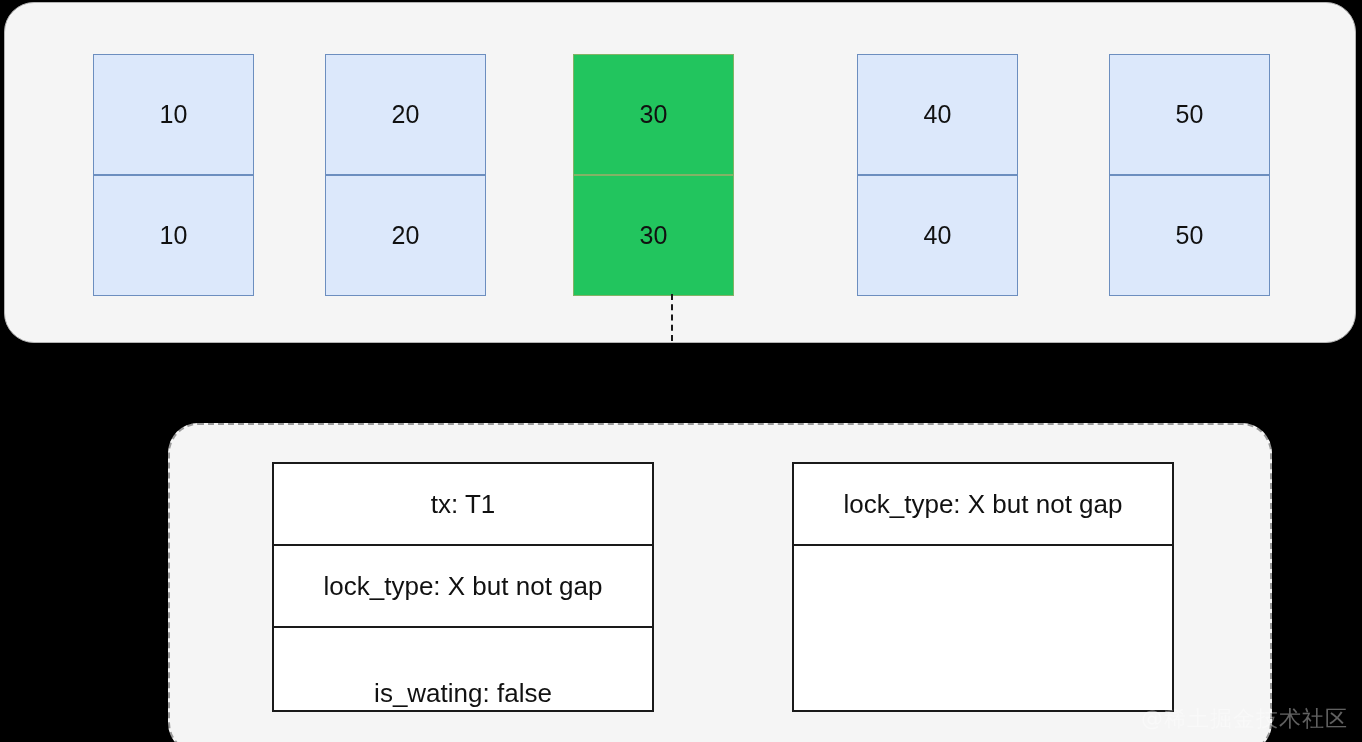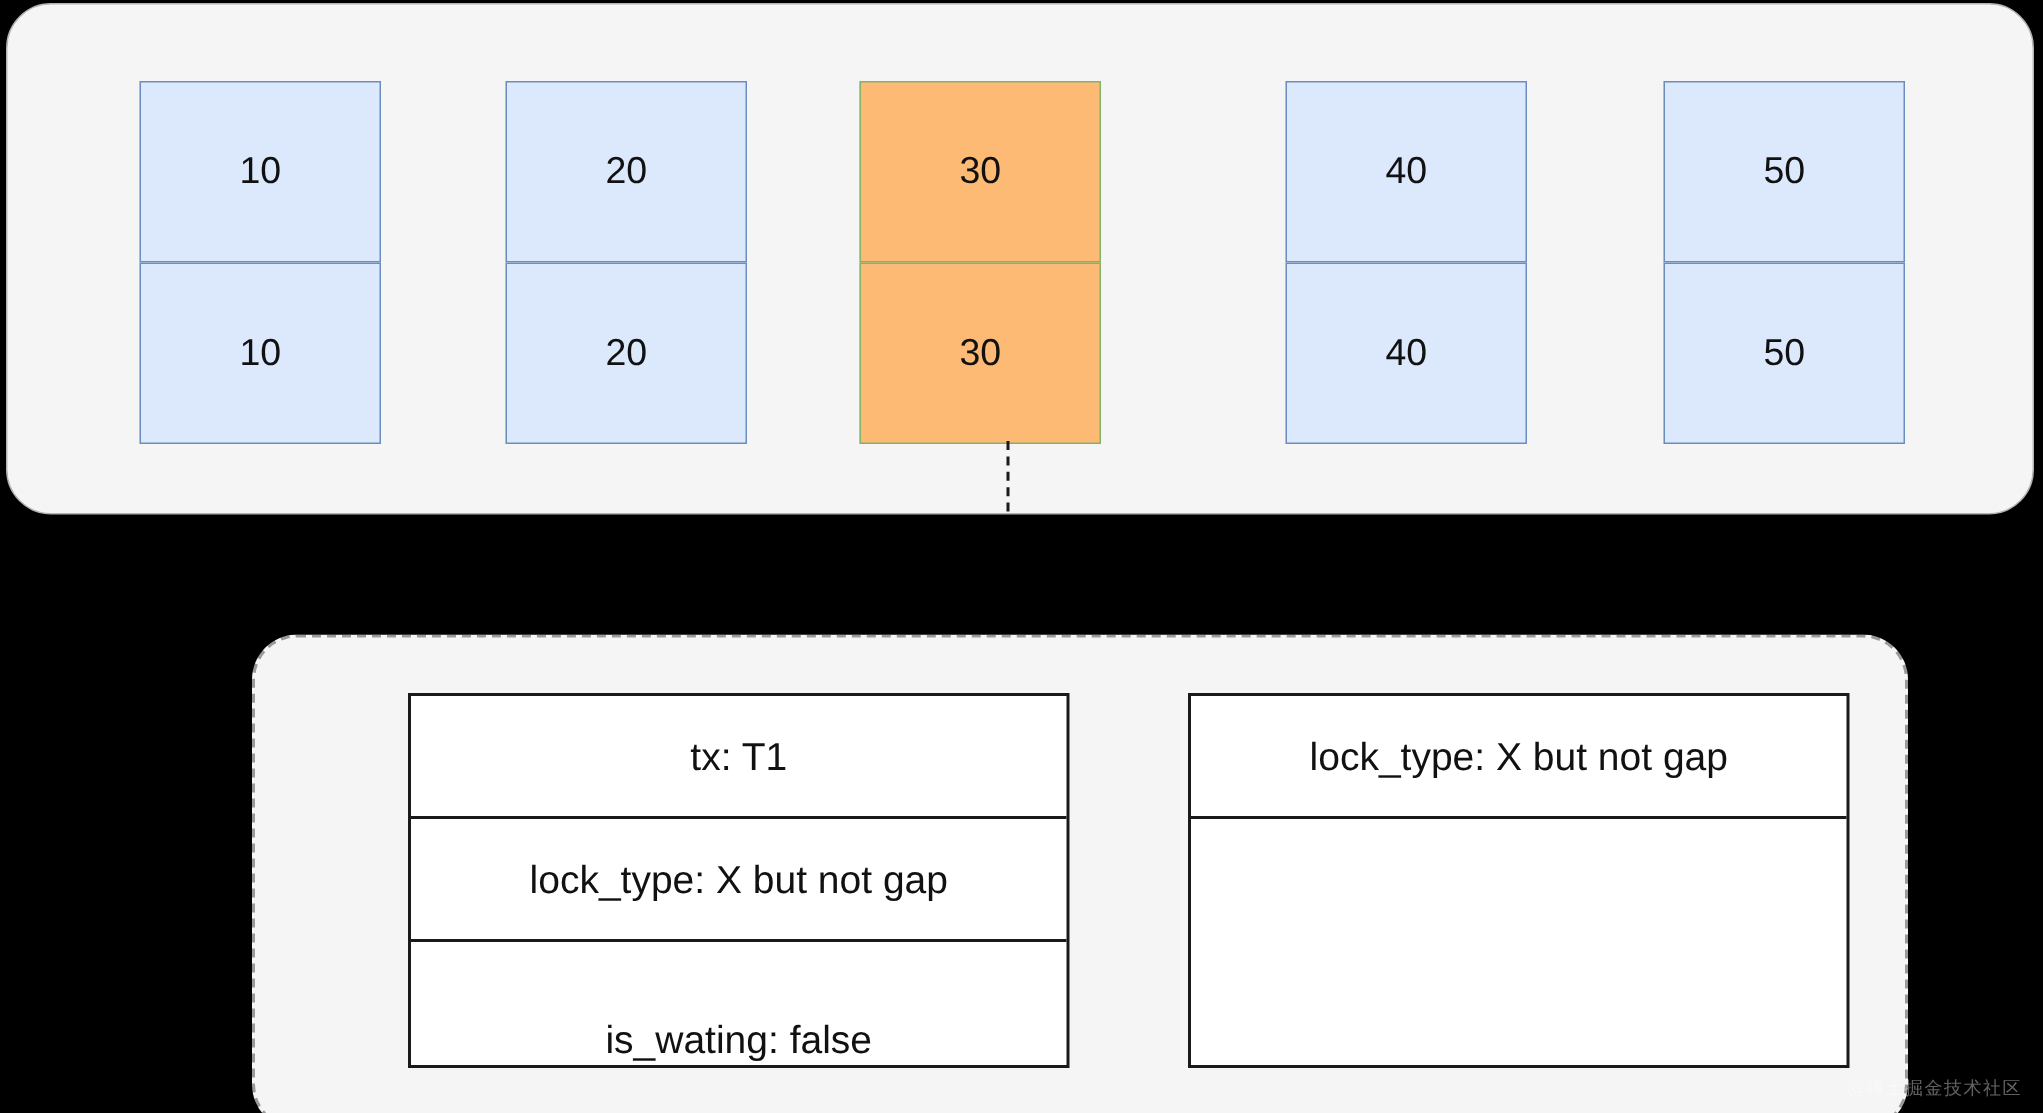--- a/index.html
+++ b/index.html
@@ -66,40 +66,40 @@
   .cell.top { top: 0; }
   .cell.bottom { top: 121px; }
 
   .record.blue .cell {
     background: #dce8fb;
     border: 1px solid #6c8ebf;
   }
   .record.blue .cell.bottom { border-top: 1px solid #6c8ebf; }
 
   .record.green .cell {
-    background: #fdba74;
+    background: #22c55e;
     border: 1px solid #82b366;
   }
   .record.green .cell.bottom { border-top: 1px solid #82b366; }
 
   
   #connector {
     position: absolute;
     left: 671px;
     top: 294px;
     width: 0;
     height: 47px;
     border-left: 2px dashed #1a1a1a;
   }
 
   
   .lockbox {
     position: absolute;
     top: 462px;
-    width: 441px;
+    width: 382px;
     height: 250px;
     box-sizing: border-box;
     border: 2px solid #1a1a1a;
     background: #ffffff;
   }
   .lockrow {
     box-sizing: border-box;
     height: 82px;
     display: flex;
     align-items: center;
@@ -110,40 +110,40 @@
     white-space: nowrap;
   }
   .lockrow.divided { border-bottom: 2px solid #1a1a1a; }
   .lockrow.last { height: 82px; margin-top: 24px; }
 
   
   #watermark {
     position: absolute;
     right: 14px;
     bottom: 8px;
-    font-size: 12px;
+    font-size: 22px;
     color: rgba(255,255,255,0.38);
     font-family: "DejaVu Sans", sans-serif;
     letter-spacing: 1px;
     pointer-events: none;
   }
 </style>
 </head>
 <body>
 
 <div id="canvas">
 
   <div class="panel" id="index-panel">
 
     <div class="record blue" style="left:88px">
       <div class="cell top">10</div>
       <div class="cell bottom">10</div>
     </div>
 
-    <div class="record blue" style="left:332px">
+    <div class="record blue" style="left:320px">
       <div class="cell top">20</div>
       <div class="cell bottom">20</div>
     </div>
 
     <div class="record green" style="left:568px">
       <div class="cell top">30</div>
       <div class="cell bottom">30</div>
     </div>
 
     <div class="record blue" style="left:852px">

